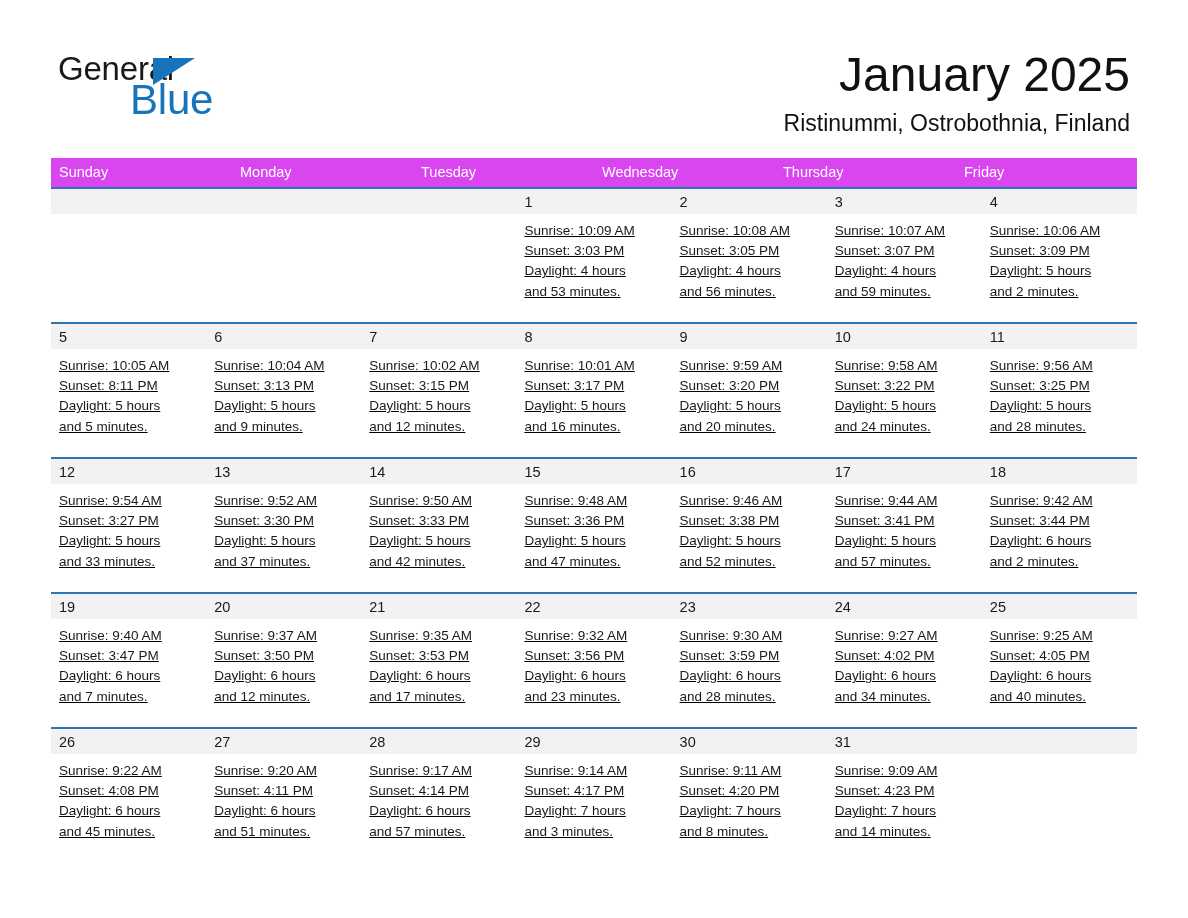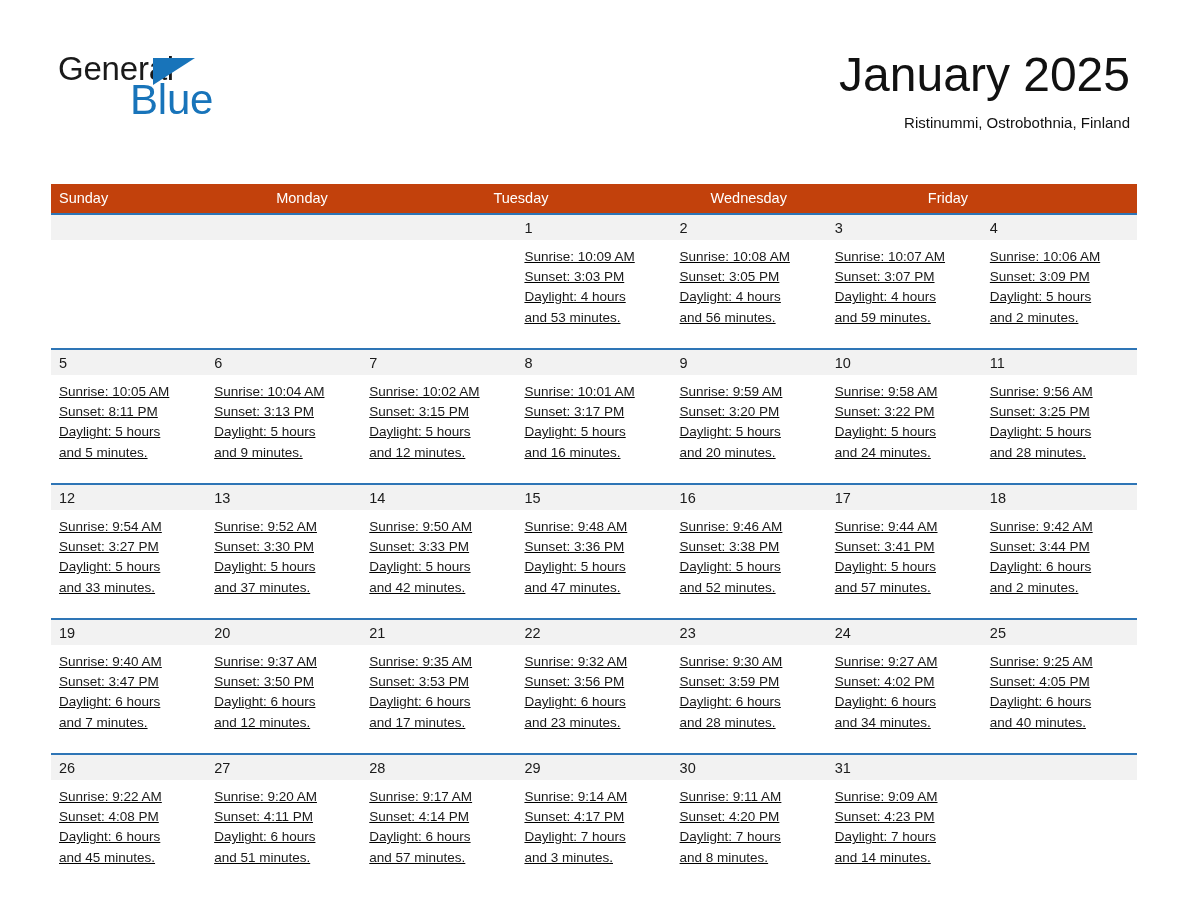--- a/index.html
+++ b/index.html
@@ -76,41 +76,40 @@
     font-size: 48px;
     line-height: 46px;
     text-align: right;
     color: #111111;
     white-space: nowrap;
   }
   .subtitle {
     position: absolute;
     right: 58px;
     top: 108px;
-    font-size: 15px;
+    font-size: 23px;
     line-height: 30px;
     text-align: right;
     color: #111111;
     white-space: nowrap;
   }
 
   
   .calendar {
     position: absolute;
     left: 51px;
     top: 158px;
     width: 1086px;
   }
 
   .weekday-row {
     display: flex;
     width: 1086px;
     height: 29px;
-    background: #c2410c;
-    margin-top: 26px;
+    background: #d946ef;
   }
   .weekday {
     flex: 1 1 0;
     box-sizing: border-box;
     padding: 5px 0 0 8px;
     font-size: 14.5px;
     line-height: 19px;
     color: #ffffff;
     white-space: nowrap;
     overflow: hidden;
@@ -173,20 +172,21 @@
     <div class="subtitle">Ristinummi, Ostrobothnia, Finland</div>
 
   </div>
 
   <div class="calendar">
     <div class="weekday-row" id="weekday-row">
         <div class="weekday">Sunday</div>
         <div class="weekday">Monday</div>
         <div class="weekday">Tuesday</div>
         <div class="weekday">Wednesday</div>
+        <div class="weekday">Thursday</div>
         <div class="weekday">Friday</div>
       </div>
     <div id="weeks-container">
         <div class="week-row first">
           <div class="day-cell empty">
             <div class="day-number-band"></div>
             <div class="day-lines"></div>
           </div>
           <div class="day-cell empty">
             <div class="day-number-band"></div>

